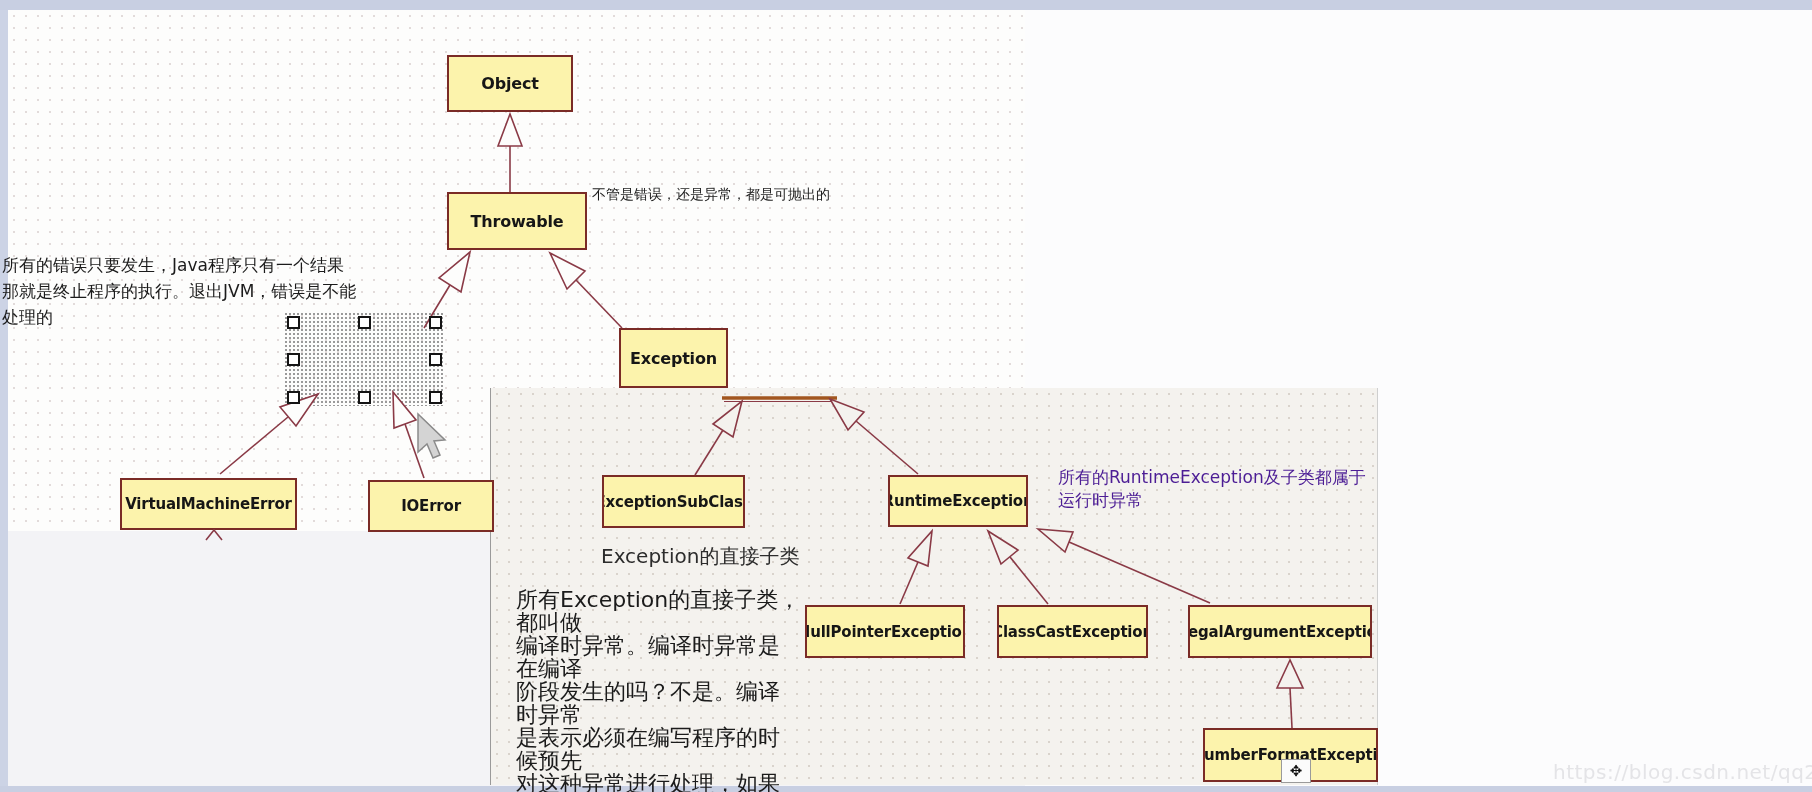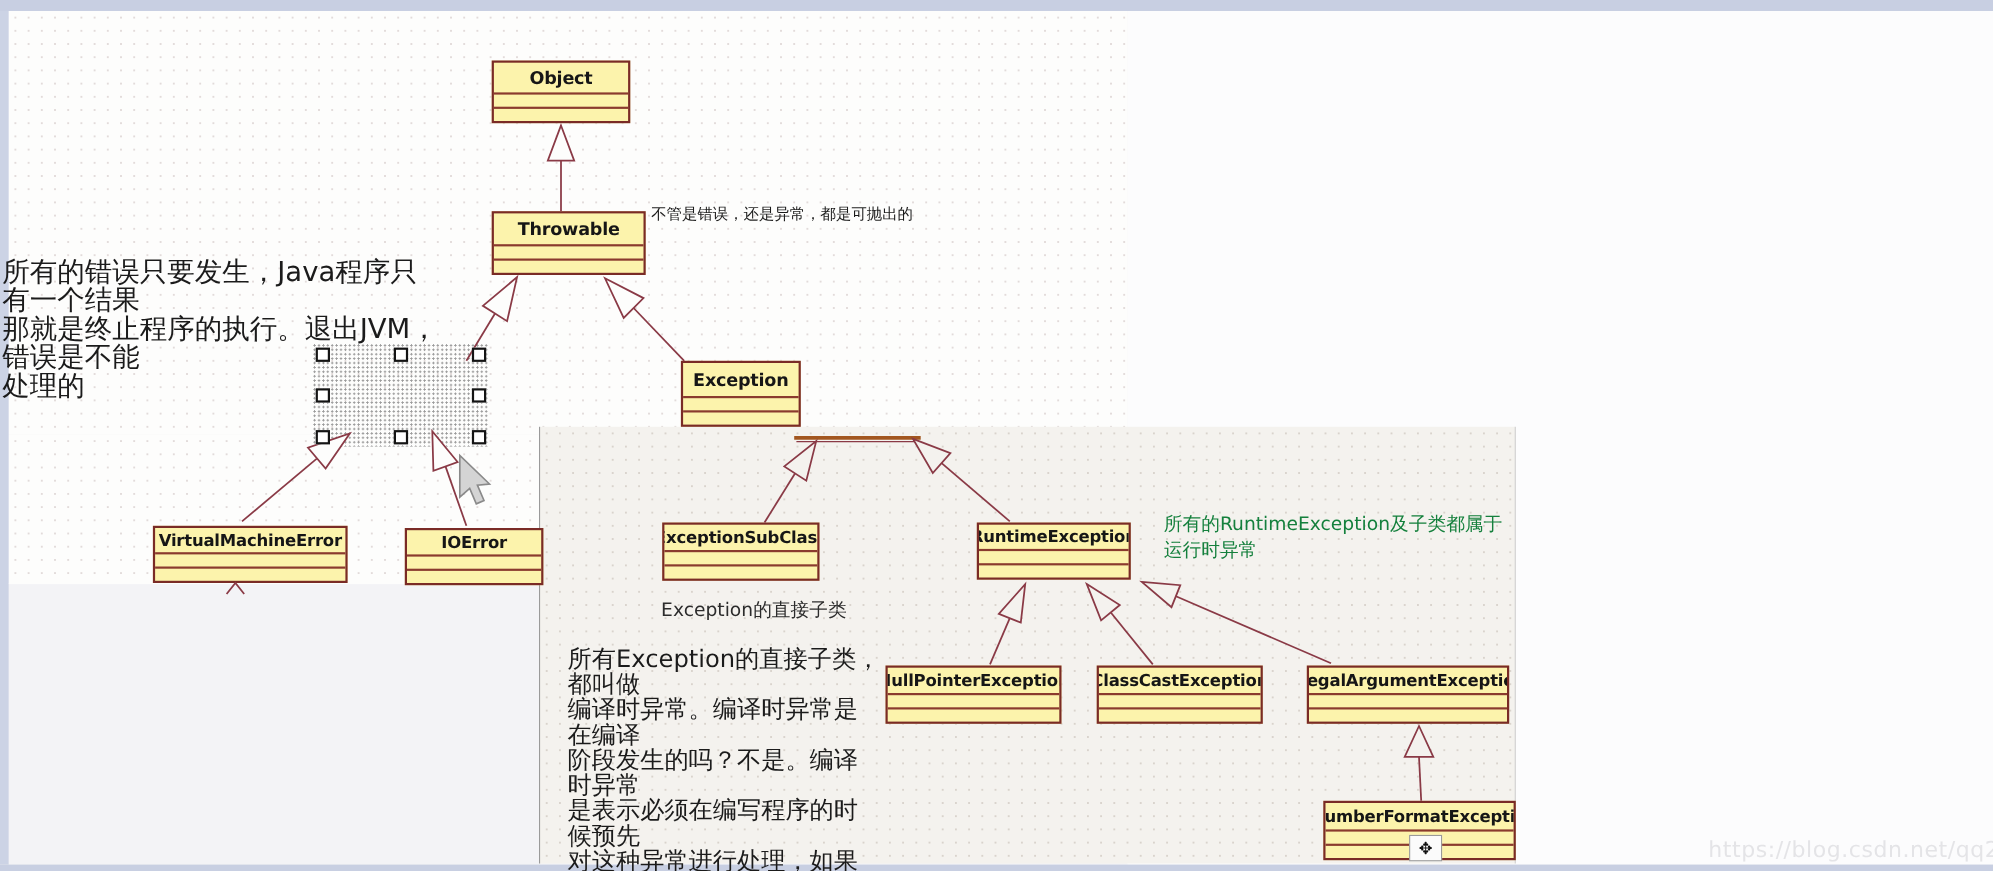--- a/index.html
+++ b/index.html
@@ -18,21 +18,21 @@
          background-image:radial-gradient(#e2dbda 1px, transparent 1.3px);
          background-size:12px 12px;}
   .panel-1a{left:8px;top:10px;width:1017px;height:385px;}
   .panel-1b{left:8px;top:395px;width:482px;height:136px;}
   .panel-2{left:490px;top:388px;width:888px;height:397px;background-color:#f4f2ee;
            background-image:radial-gradient(#d9d3cc 1px, transparent 1.3px);
            border-left:1px solid #9a9a9a;border-right:1px solid #cfcfcf;box-sizing:border-box;}
 
   
   .uml-class{position:absolute;background:#fcf3ac;border:2px solid #7a2b26;
-             box-sizing:border-box;display:flex;flex-direction:column;z-index:5;}
+             box-sizing:border-box;display:flex;flex-direction:row;z-index:5;}
   .uml-title{flex:1;display:flex;align-items:center;justify-content:center;
              font-weight:bold;font-size:15px;color:#161616;white-space:nowrap;
              overflow:hidden;letter-spacing:-0.2px;}
   .uml-title.lg{font-size:16px;}
   .uml-row{height:11px;border-top:2px solid #8a3a2e;}
 
   
   .sel-hatch{position:absolute;left:284px;top:312px;width:160px;height:94px;
              background-image:radial-gradient(#9a9a9a 0.9px, transparent 1.1px);
              background-size:4px 4px;z-index:4;}
@@ -147,21 +147,21 @@
     <div class="uml-row"></div>
   </div>
 
 
   <div class="uml-class" style="left:619px;top:328px;width:109px;height:60px">
     <div class="uml-title lg">Exception</div>
     <div class="uml-row"></div>
     <div class="uml-row"></div>
   </div>
 
-  <div class="uml-class" style="left:139px;top:478px;width:177px;height:52px">
+  <div class="uml-class" style="left:120px;top:478px;width:177px;height:52px">
     <div class="uml-title">VirtualMachineError</div>
     <div class="uml-row"></div>
     <div class="uml-row"></div>
   </div>
 
   <div class="uml-class" style="left:368px;top:480px;width:126px;height:52px">
     <div class="uml-title">IOError</div>
     <div class="uml-row"></div>
     <div class="uml-row"></div>
   </div>
@@ -206,27 +206,27 @@
   <div class="sel-handle" style="left:358px;top:316px"></div>
   <div class="sel-handle" style="left:429px;top:316px"></div>
   <div class="sel-handle" style="left:287px;top:353px"></div>
   <div class="sel-handle" style="left:429px;top:353px"></div>
   <div class="sel-handle" style="left:287px;top:391px"></div>
   <div class="sel-handle" style="left:358px;top:391px"></div>
   <div class="sel-handle" style="left:429px;top:391px"></div>
 
   <div class="note" style="left:592px;top:186px;font-size:14px">不管是错误，还是异常，都是可抛出的</div>
 
-  <div class="note" style="left:2px;top:234px;width:400px;font-size:25px;line-height:26px">所有的错误只要发生，Java程序只有一个结果
+  <div class="note" style="left:2px;top:252px;width:400px;font-size:17px;line-height:26px">所有的错误只要发生，Java程序只有一个结果
 那就是终止程序的执行。退出JVM，错误是不能
 处理的</div>
 
-  <div class="note" style="left:601px;top:543px;font-size:17px;color:#2c2c2c">Exception的直接子类</div>
-
-  <div class="note" style="left:1058px;top:466px;width:330px;font-size:17px;line-height:23px;color:#15803d">所有的RuntimeException及子类都属于
+  <div class="note" style="left:601px;top:543px;font-size:20px;color:#2c2c2c">Exception的直接子类</div>
+
+  <div class="note" style="left:1058px;top:466px;width:330px;font-size:17px;line-height:23px;color:#4c1d95">所有的RuntimeException及子类都属于
 运行时异常</div>
 
   <div class="note" style="left:516px;top:588px;width:285px;font-size:22px;line-height:23px">所有Exception的直接子类，都叫做
 编译时异常。编译时异常是在编译
 阶段发生的吗？不是。编译时异常
 是表示必须在编写程序的时候预先
 对这种异常进行处理，如果不处理
 编译器报错。</div>
 
   <div class="move-handle">

